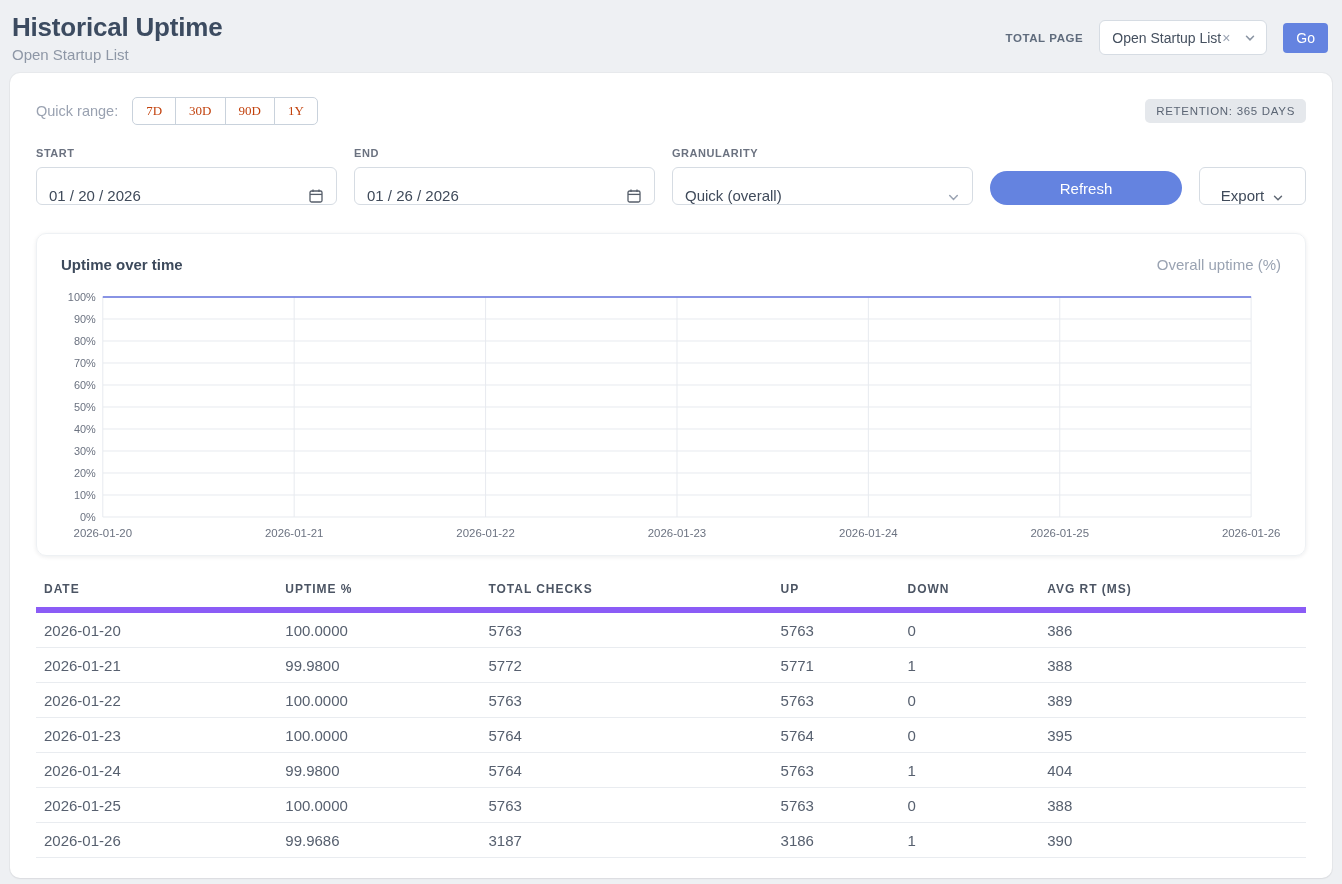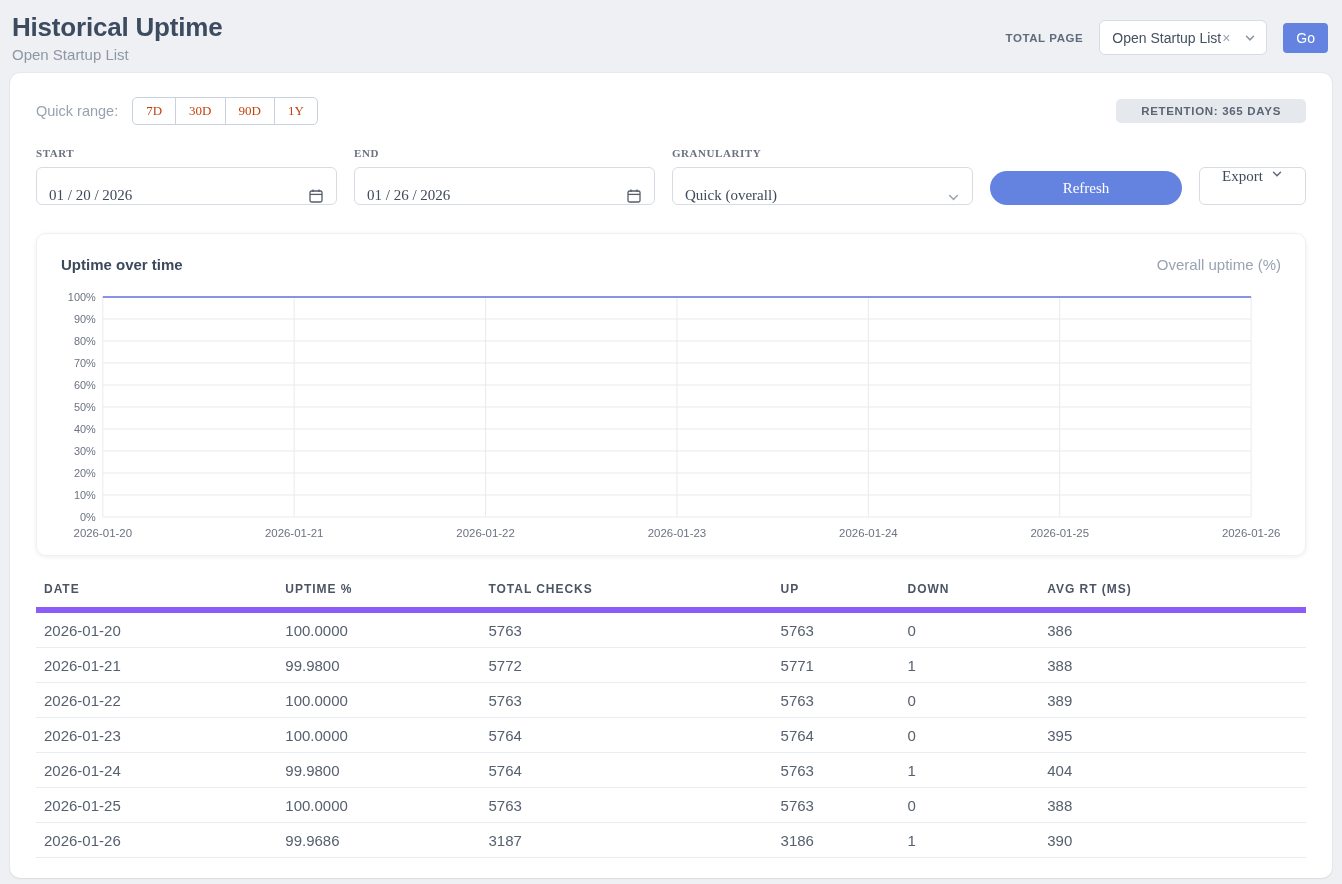--- a/index.html
+++ b/index.html
@@ -37,40 +37,40 @@
   .qr { display: flex; align-items: center; }
   .qr-label { font-size: 14.5px; color: #9aa2b1; margin-right: 14px; }
   .seg { display: flex; }
   .seg-btn {
     background: #fff; border: 1px solid #c9d2dc; padding: 5px 13px; font-size: 13px; color: #c2410c;
     font-family: Liberation Serif, serif; cursor: pointer; margin-left: -1px;
   }
   .seg-btn:first-child { border-radius: 5px 0 0 5px; margin-left: 0; }
   .seg-btn:last-child { border-radius: 0 5px 5px 0; }
   .badge {
-    background: #e5e8ec; color: #5b6574; font-size: 11.5px; font-weight: 700; letter-spacing: .06em;
-    padding: 6px 25px; border-radius: 5px;
-  }
-  
-  .row2 { display: flex; gap: 17px; align-items: flex-end; margin-top: 22px; font-family: Liberation Serif, serif; }
+    background: #e5e8ec; color: #5b6574; font-size: 11.5px; font-weight: 400; letter-spacing: .06em;
+    padding: 6px 11px; border-radius: 5px;
+  }
+  
+  .row2 { display: flex; gap: 17px; align-items: flex-end; margin-top: 22px; }
   .field { flex: 1 1 0; }
   .flabel { font-size: 11px; font-weight: 600; letter-spacing: .05em; color: #6b7280; margin-bottom: 8px; }
   .input {
     height: 38px; border: 1px solid #d6dce3; border-radius: 6px; background: #fff;
     display: flex; align-items: flex-end; justify-content: space-between;
     padding: 0 12px; font-size: 15px; color: #3f4a5a; cursor: pointer;
   }
   .refresh {
     width: 192px; height: 34px; background: #6483e0; border: none; border-radius: 18px;
     color: #fff; font-size: 15px; font-family: inherit; cursor: pointer; flex: 0 0 auto;
   }
   .export {
     width: 107px; height: 38px; background: #fff; border: 1px solid #d6dce3; border-radius: 6px;
     font-size: 15px; color: #3f4a5a; font-family: inherit; cursor: pointer; flex: 0 0 auto;
-    display: flex; align-items: flex-start; justify-content: center; gap: 8px;
+    display: flex; align-items: flex-end; justify-content: center; gap: 8px;
   }
   
   .chart-card {
     margin-top: 28px; border: 1px solid #eef1f4; border-radius: 10px;
     box-shadow: 0 1px 4px rgba(16,24,40,.08); padding: 22px 24px 12px;
   }
   .chart-head { display: flex; justify-content: space-between; align-items: center; }
   .chart-title { font-size: 15px; font-weight: 700; color: #3d4a5c; }
   .chart-legend { font-size: 15px; color: #9aa3b2; }
   .chart-svg { display: block; width: 100%; height: 256px; margin-top: 14px; }

